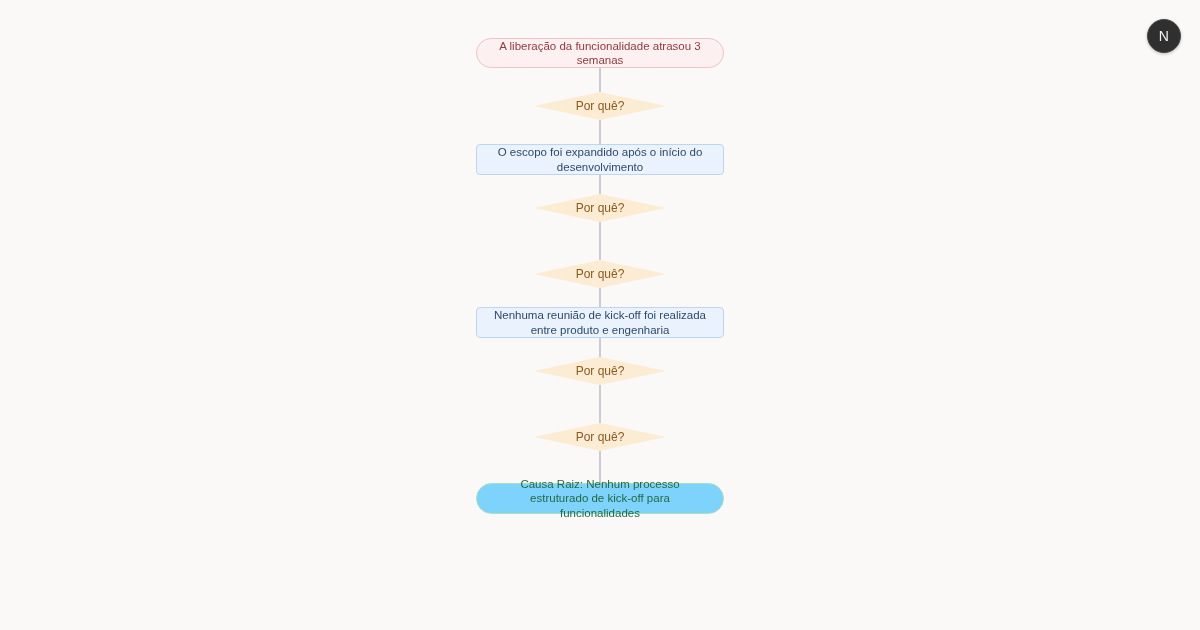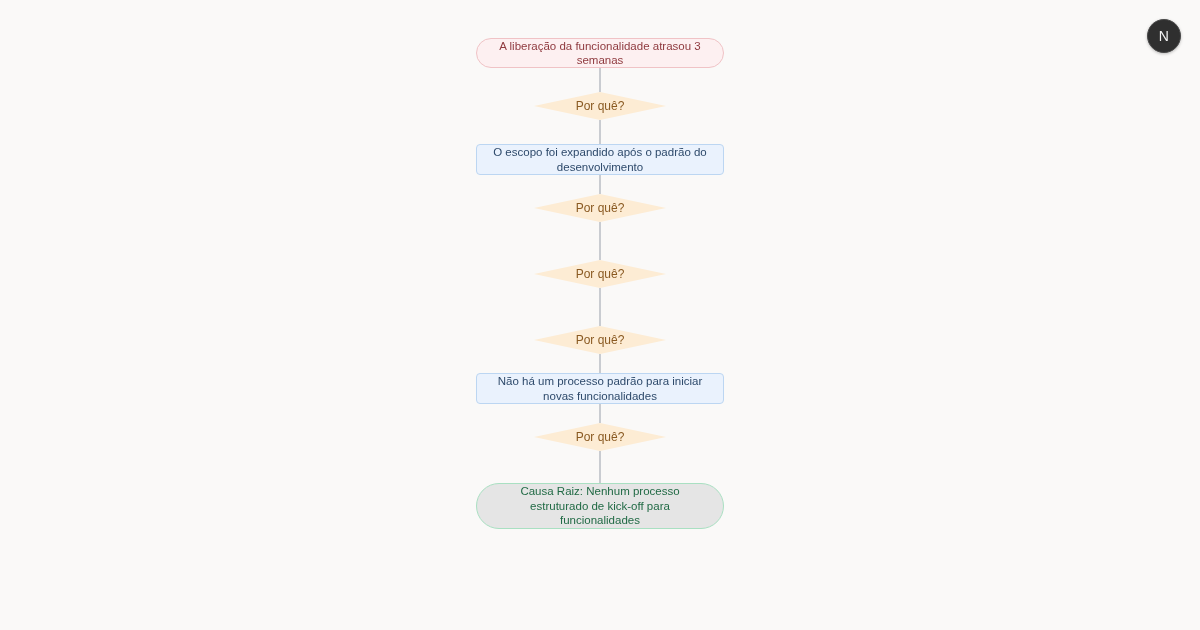--- a/index.html
+++ b/index.html
@@ -101,25 +101,25 @@
   .node-cause {
     background: #eaf2fd;
     border: 1px solid #bcd6f2;
     border-radius: 4px;
     color: #2e4a6b;
     height: 31px;
   }
 
   
   .node-root {
-    background: #e5e5e5;
+    background: #7dd3fc;
     border: 1px solid #a9e0c2;
     border-radius: 999px;
     color: #216a45;
-    height: 46px;
+    height: 31px;
   }
 
   
   .diamond-wrap {
     position: relative;
     width: 248px;
     height: 28px;
     display: flex;
     align-items: center;
     justify-content: center;
@@ -159,32 +159,22 @@
     <div class="connector" style="height:24px"></div>
 
     <div class="diamond-wrap">
       <div class="diamond-shape"></div>
       <span class="diamond-label">Por quê?</span>
     </div>
 
     <div class="connector" style="height:24px"></div>
 
     <div class="node node-cause">
-      <span class="node-label">O escopo foi expandido após o padrão do desenvolvimento</span>
-    </div>
-
-    <div class="connector" style="height:19px"></div>
-
-    <div class="diamond-wrap">
-      <div class="diamond-shape"></div>
-      <span class="diamond-label">Por quê?</span>
-    </div>
-
-    <div class="connector" style="height:19px"></div>
-
+      <span class="node-label">O escopo foi expandido após o início do desenvolvimento</span>
+    </div>
 
     <div class="connector" style="height:19px"></div>
 
     <div class="diamond-wrap">
       <div class="diamond-shape"></div>
       <span class="diamond-label">Por quê?</span>
     </div>
 
     <div class="connector" style="height:19px"></div>
 
@@ -192,22 +182,32 @@
     <div class="connector" style="height:19px"></div>
 
     <div class="diamond-wrap">
       <div class="diamond-shape"></div>
       <span class="diamond-label">Por quê?</span>
     </div>
 
     <div class="connector" style="height:19px"></div>
 
     <div class="node node-cause">
-      <span class="node-label">Não há um processo padrão para iniciar novas funcionalidades</span>
-    </div>
+      <span class="node-label">Nenhuma reunião de kick-off foi realizada entre produto e engenharia</span>
+    </div>
+
+    <div class="connector" style="height:19px"></div>
+
+    <div class="diamond-wrap">
+      <div class="diamond-shape"></div>
+      <span class="diamond-label">Por quê?</span>
+    </div>
+
+    <div class="connector" style="height:19px"></div>
+
 
     <div class="connector" style="height:19px"></div>
 
     <div class="diamond-wrap">
       <div class="diamond-shape"></div>
       <span class="diamond-label">Por quê?</span>
     </div>
 
     <div class="connector" style="height:19px"></div>
 

